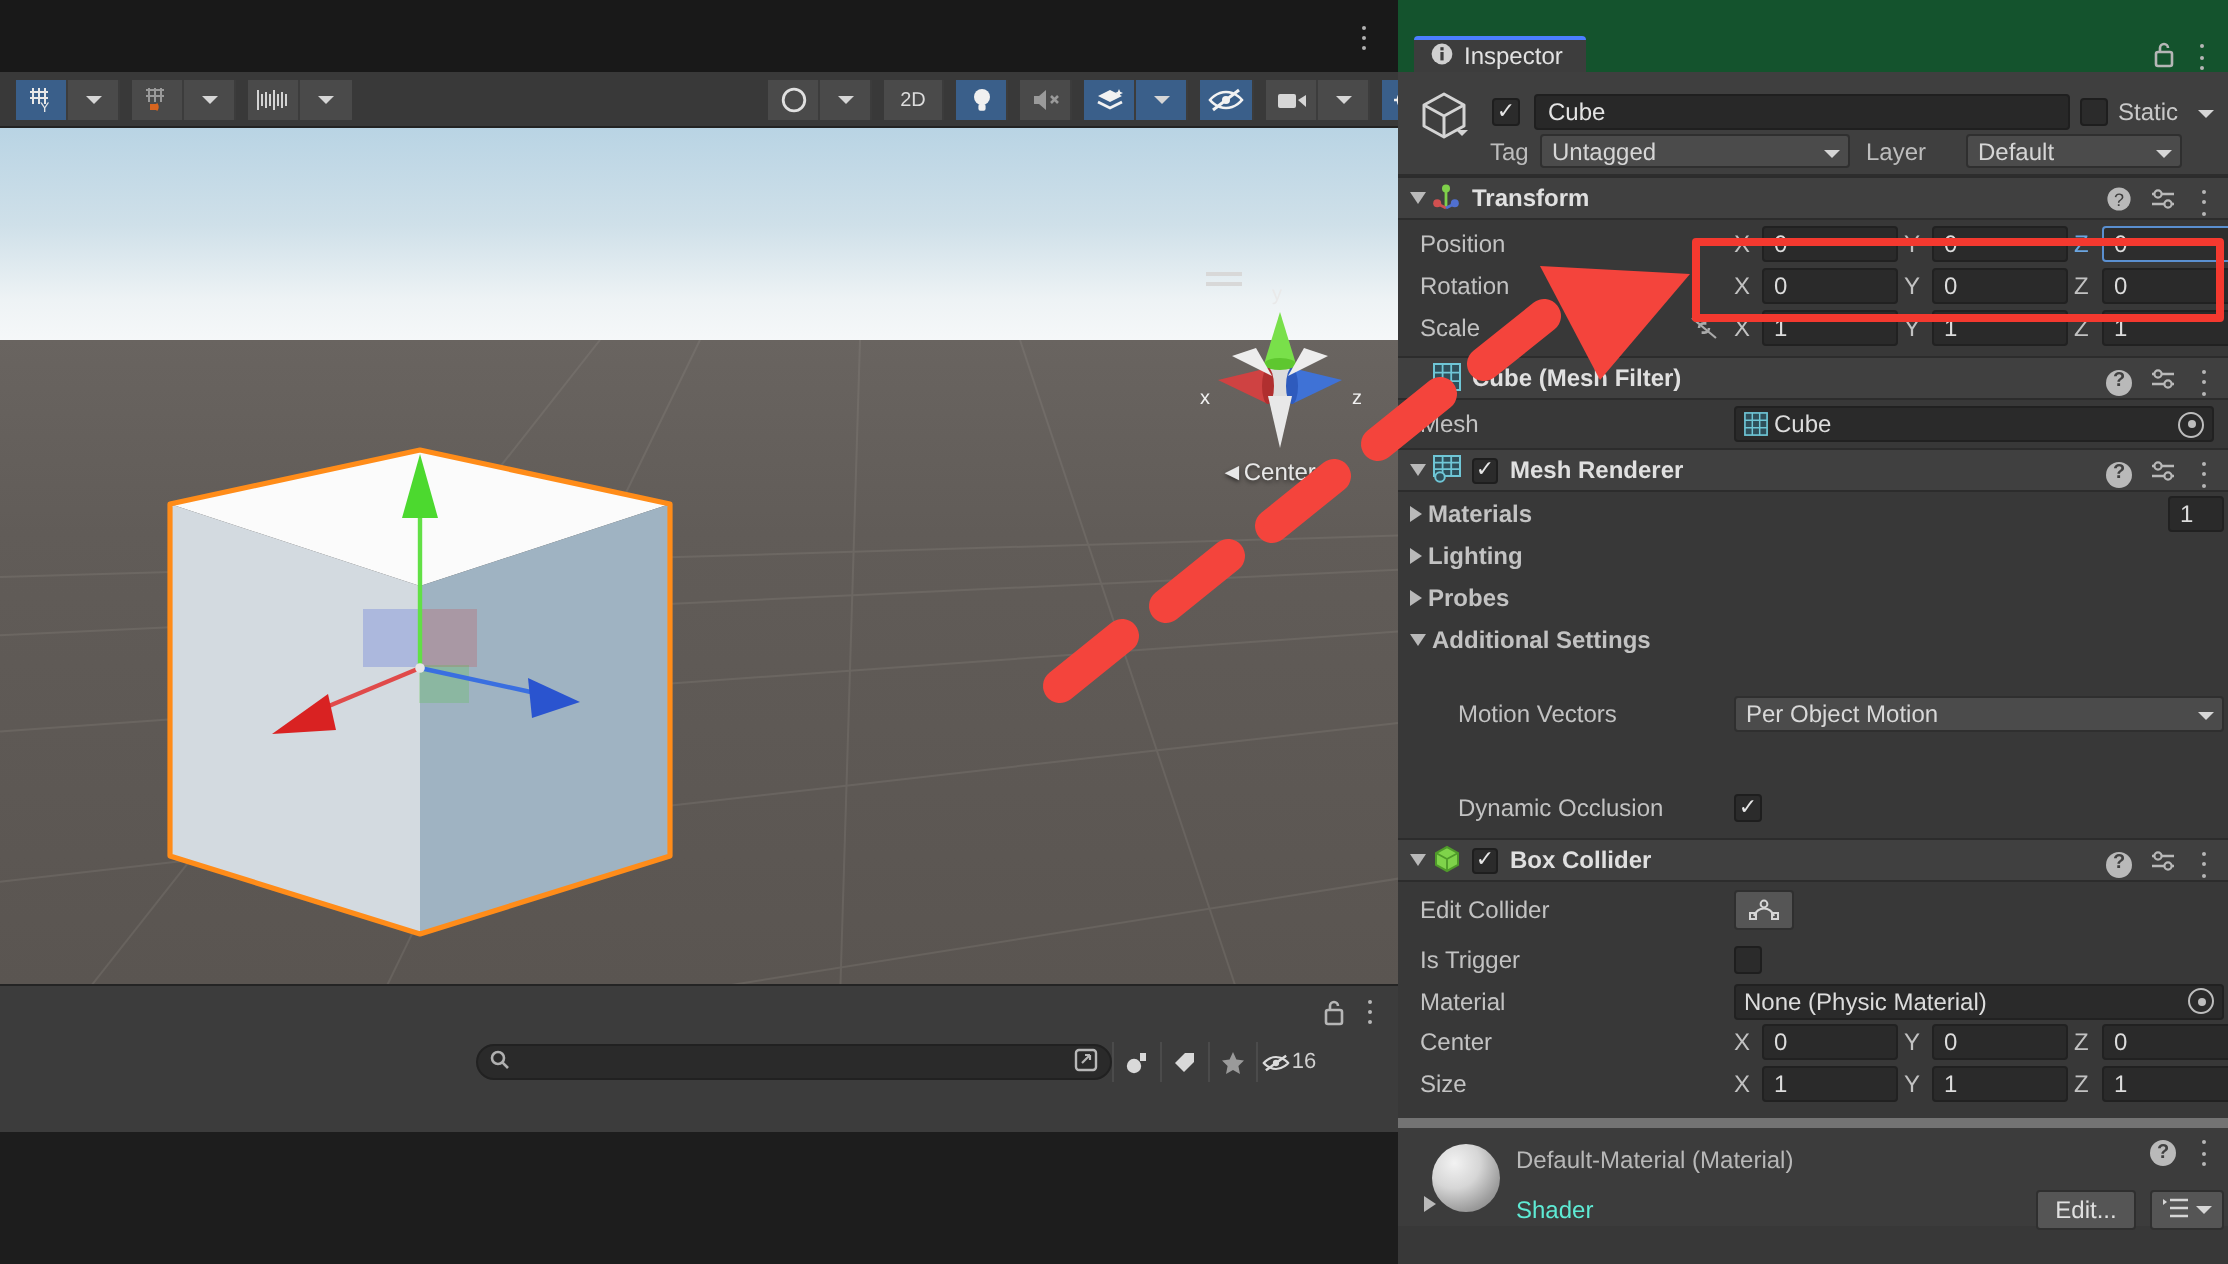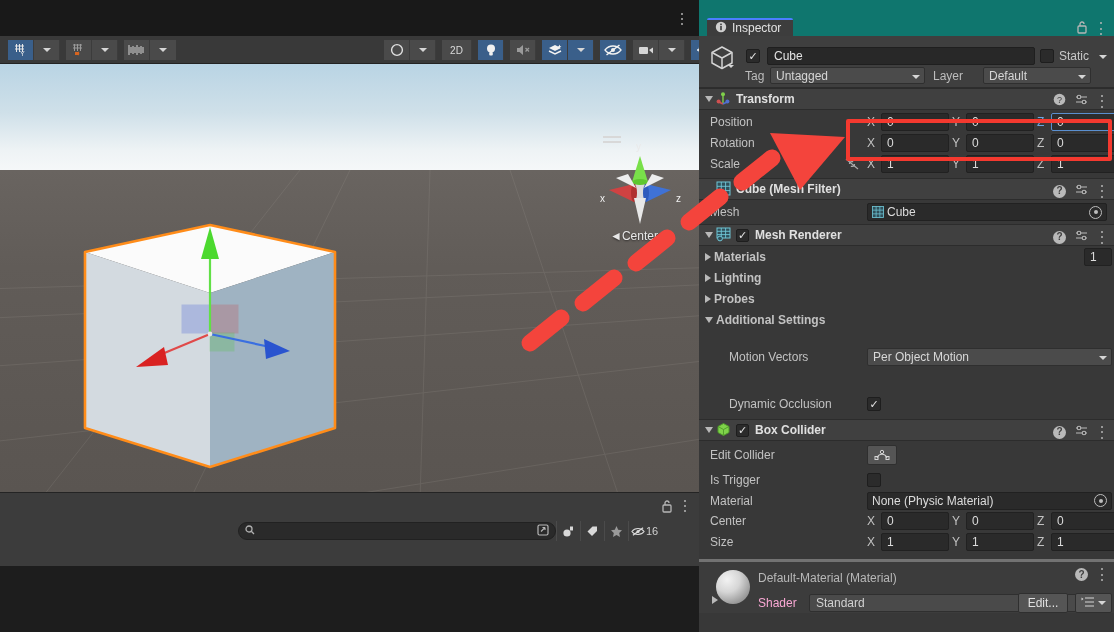--- a/index.html
+++ b/index.html
@@ -119,21 +119,21 @@
   .bottom-dark2 {
     position: absolute; left: 0; top: 566px; width: 699px; height: 66px; background: #1d1d1d;
   }
 
   
   .inspector {
     position: absolute; left: 699px; top: 0; width: 415px; height: 632px;
     background: #383838;
   }
   .insp-tabbar {
-    position: absolute; left: 0; top: 0; width: 415px; height: 36px; background: #0f766e;
+    position: absolute; left: 0; top: 0; width: 415px; height: 36px; background: #14532d;
   }
   .insp-tab {
     position: absolute; left: 8px; top: 18px; height: 18px; padding: 0 12px 0 8px;
     background: #3d3d3d; border-top: 2px solid #4c7eff;
     display: flex; align-items: center; gap: 5px;
     font-size: 12px; color: #e2e2e2; cursor: pointer;
     border-radius: 2px 2px 0 0;
   }
   .insp-tab-icons { position: absolute; right: 8px; top: 20px; display: flex; align-items: center; gap: 8px; }
   .ikebab { width: 10px; height: 13px; display: flex; flex-direction: column; justify-content: space-between; align-items: center; cursor: pointer; }
@@ -248,28 +248,28 @@
   .num-field {
     height: 18px; background: #2a2a2a; border: 1px solid #212121; border-radius: 2px;
     color: #dcdcdc; font-size: 12px; padding: 0 5px; display: flex; align-items: center;
   }
   .edit-collider-btn {
     width: 30px; height: 20px; background: #555; border: 1px solid #2f2f2f; border-radius: 2px;
     display: flex; align-items: center; justify-content: center; cursor: pointer;
   }
 
   
-  .mat-block { position: relative; background: #3c3c3c; border-top: 3px solid #737373; height: 54px; }
+  .mat-block { position: relative; background: #3c3c3c; border-top: 5px solid #737373; height: 54px; }
   .mat-sphere {
     position: absolute; left: 17px; top: 8px; width: 34px; height: 34px; border-radius: 50%;
     background: radial-gradient(circle at 33% 28%, #f2f2f2 0%, #d6d6d6 38%, #9d9d9d 72%, #777 100%);
   }
   .mat-title { position: absolute; left: 59px; top: 9px; font-size: 12px; color: #b8b8b8; }
   .mat-fold { position: absolute; left: 7px; top: 34px; }
-  .shader-lbl { position: absolute; left: 59px; top: 34px; font-size: 12px; color: #f9a8d4; }
+  .shader-lbl { position: absolute; left: 59px; top: 34px; font-size: 12px; color: #5eead4; }
   .shader-dd {
     position: absolute; left: 110px; top: 32px; width: 302px; height: 18px;
     background: #4a4a4a; border: 1px solid #2f2f2f; border-radius: 2px;
     display: flex; align-items: center; padding: 0 6px; color: #d2d2d2; font-size: 12px; cursor: pointer;
   }
   .edit-btn {
     position: absolute; left: 319px; top: 31px; width: 50px; height: 20px;
     background: #555; border: 1px solid #2f2f2f; border-radius: 2px;
     display: flex; align-items: center; justify-content: center;
     color: #e0e0e0; font-size: 12px; cursor: pointer;
@@ -915,24 +915,20 @@
           <span class="axis-c">Z</span>
           <input class="axis-f" value="1" style="">
         </div>
       </div>
 
       <div class="mat-block" style="margin-top:6px;">
         <div class="mat-sphere"></div>
         <span class="mat-title">Default-Material (Material)</span>
         <span class="mat-fold foldout closed"></span>
         <span class="shader-lbl">Shader</span>
-        <div class="shader-dd">
-          <span>Standard</span>
-          <span class="dd-caret caret"></span>
-        </div>
         <div class="edit-btn">
           <span>Edit...</span>
         </div>
         <div class="preset-btn">
           <span>
             <svg width="14" height="12" viewBox="0 0 14 12">
               <g stroke="#d6d6d6" stroke-width="1.2">
                   <path d="M4 2h9M4 6h9M4 10h9"></path>
                 </g>
               <path d="M0.5 1.5l2 1.5-2 1.5z" fill="#d6d6d6"></path>

